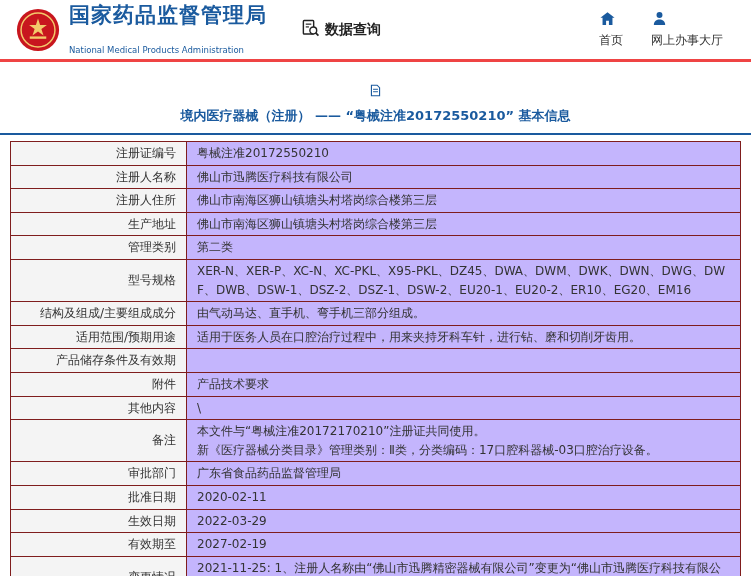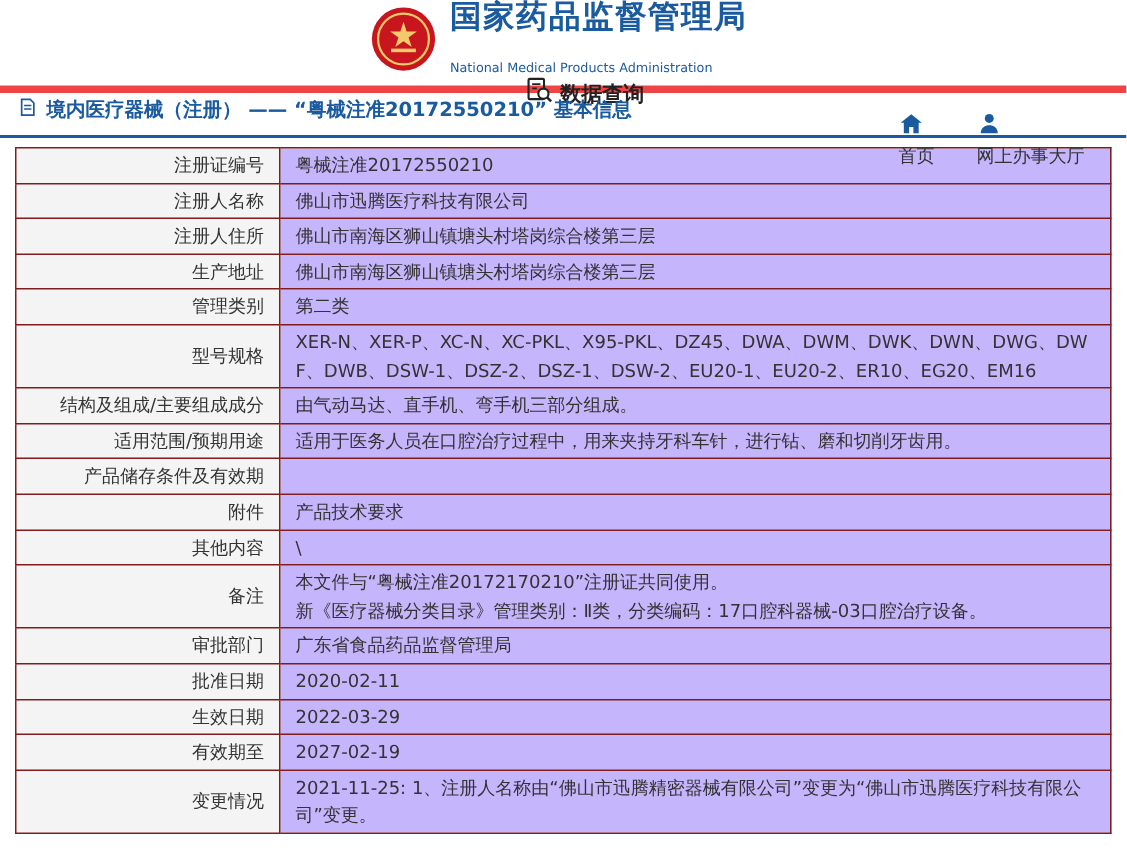--- a/index.html
+++ b/index.html
@@ -1,34 +1,34 @@
 <!DOCTYPE html>
 <html><head>
 <meta charset="utf-8">
 <style>
   * { margin:0; padding:0; box-sizing:border-box; }
   html,body { width:751px; height:576px; background:#fff; overflow:hidden;
               font-family:"DejaVu Sans","Liberation Sans",sans-serif; }
 
   
   header { height:62px; display:flex; align-items:center;
-           padding:0 22px 0 16px; border-bottom:5px solid #ef4444; background:#fff;flex-direction:column; }
+           padding:0 22px 0 16px; border-bottom:3px solid #ef4444; background:#fff; }
   .brand { display:flex; align-items:center; gap:9px; }
   .emblem svg { width:44px; height:44px; display:block; }
   .brand-cn { font-size:21px; font-weight:bold; color:#1a5a9e; letter-spacing:1px; line-height:1.1; }
   .brand-en { font-size:8.5px; color:#1a5a9e; margin-top:18px; }
   .nav-query { display:flex; align-items:center; gap:5px; margin-left:34px;
                font-size:14px; font-weight:bold; color:#222; cursor:pointer; }
   .header-right { margin-left:auto; display:flex; gap:28px; padding-right:6px; }
   .quick { display:flex; flex-direction:column; align-items:flex-start; gap:2px;
            font-size:12px; color:#333; text-decoration:none; cursor:pointer; }
 
   
   .breadcrumb-bar { display:flex; align-items:center; gap:6px;
-                    padding:1px 12px 8px 12px; border-bottom:2px solid #1a5a9e; }
+                    padding:20px 12px 8px 12px; border-bottom:2px solid #1a5a9e;flex-direction:column; }
   .crumb { font-size:13px; font-weight:bold; color:#1a5a9e; }
 
   
   table.info { width:731px; margin:6px 10px 0 10px; border-collapse:collapse; table-layout:fixed; }
   table.info td { border:1px solid #7f1d1d; font-size:12px; color:#333;
                   padding:2px 10px; line-height:1.55; vertical-align:middle; }
   td.label { width:176px; text-align:right; background:#f4f4f4; color:#444; }
   td.value { white-space:pre-line; word-break:break-all; background:#c4b5fd; }
 </style>
 </head>

